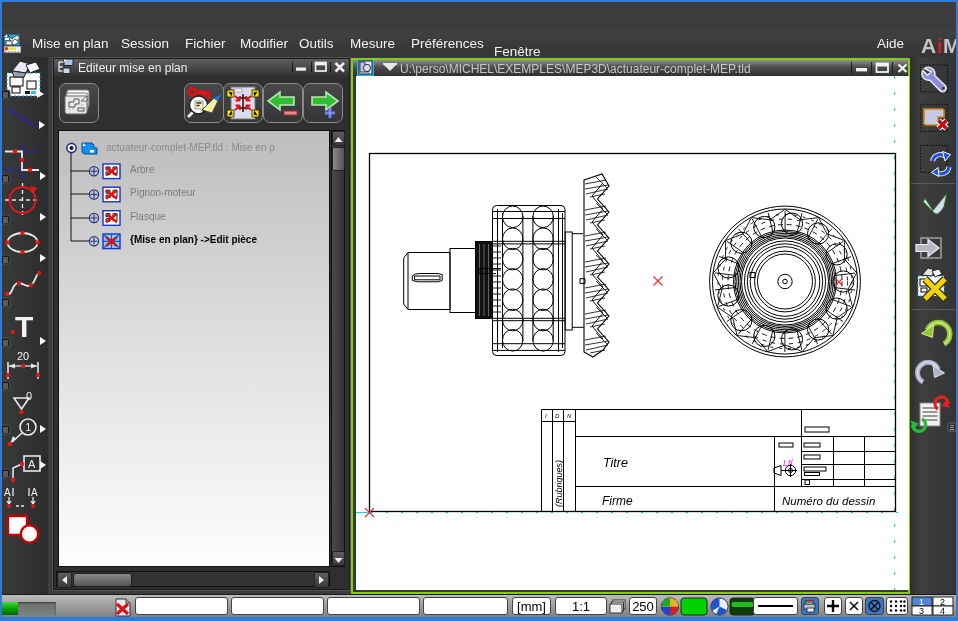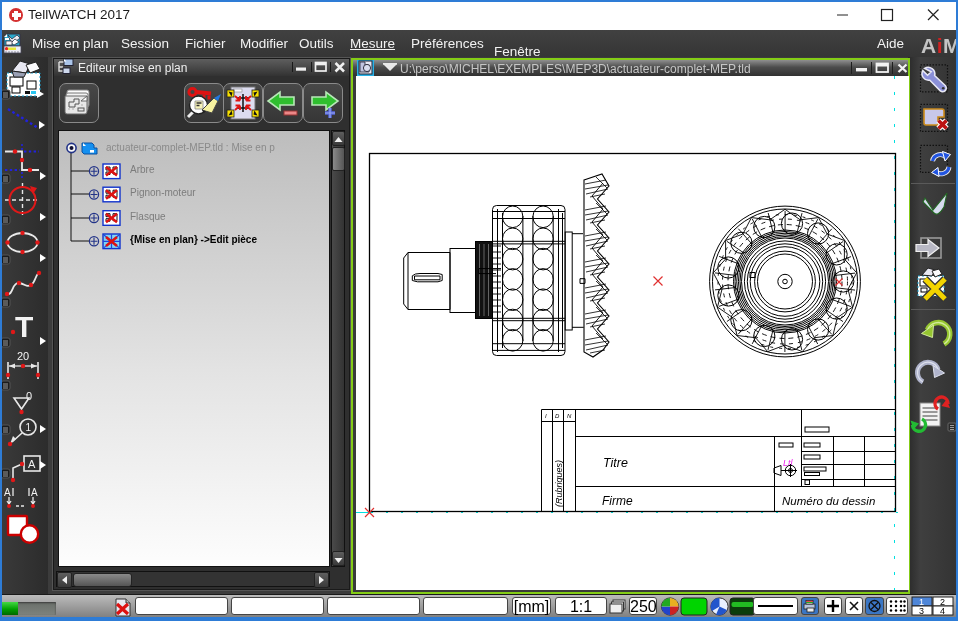--- a/index.html
+++ b/index.html
@@ -34,58 +34,45 @@
 #ed-tree { position:absolute; left:4px; top:71px; width:272px; height:437px; background:linear-gradient(#bdbdbd, #e3e3e3 55%, #fdfdfd); border:1px solid #111; }
 #ed-vscroll { position:absolute; left:277px; top:71px; width:14px; height:437px; background:linear-gradient(90deg,#4a4a4a,#333); border:1px solid #111; }
 #ed-hscroll { position:absolute; left:2px; top:512px; width:274px; height:16px; background:#333; border:1px solid #111; }
 .trow { position:absolute; font-size:10px; color:#7c7c7c; white-space:pre; }
 
 #drawwin { position:absolute; left:351px; top:58px; width:559px; height:536px; background:#3a3a3a; border:2px solid #84cc16; }
 #dw-title { position:absolute; left:0; top:0; width:100%; height:16px; background:linear-gradient(#8f8f8f,#4c4c4c 45%,#313131); color:#c6c6c6; font-size:12px; }
 #dw-canvas { position:absolute; left:3px; top:16px; width:553px; height:514px; background:#ffffff; }
 
 #statusbar { position:absolute; left:0; top:594px; width:958px; height:24px; background:linear-gradient(#bcbcbc,#7e7e7e); border-top:1px solid #1a1a1a; }
-.sfield { position:absolute; top:2px; height:18px; background:#fff; border:1px solid #444; border-radius:3px; font-size:16px; color:#000; }
+.sfield { position:absolute; top:2px; height:18px; background:#fff; border:1px solid #444; border-radius:3px; font-size:13px; color:#000; }
 .sbtn { position:absolute; top:2px; height:18px; background:#fff; border:1px solid #444; border-radius:3px; }
 </style>
 </head>
 <body>
 <div id="app">
-  <div id="titlebar">
-    <div id="title-ico"></div>
-    <div id="title-text">TellWATCH 2017</div>
-    <div class="wbtn" style="left:820px;"><svg width="45" height="30">
-          <line x1="17" y1="15" x2="28" y2="15" stroke="#222" stroke-width="1"></line>
-        </svg></div>
-    <div class="wbtn" style="left:864px;"><svg width="45" height="30">
-          <rect x="17.5" y="9.5" width="11" height="11" fill="none" stroke="#222" stroke-width="1.2"></rect>
-        </svg></div>
-    <div class="wbtn" style="left:910px;"><svg width="45" height="30">
-          <path d="M18 9.5 L28.5 20 M28.5 9.5 L18 20" stroke="#222" stroke-width="1.2"></path>
-        </svg></div>
-  </div>
   <div id="menubar">
     <svg id="menu-ico" style="left:3px; top:3px; width:20px; height:21px;" viewBox="0 0 20 21">
       <path d="M1 4 L4 1 L17 1 L17 13 L1 13 Z" fill="#2aa8cc" stroke="#334"></path>
       <path d="M1 4 L4 1 L4 4 Z" fill="#fff"></path>
       <path d="M5 2 L9 6 L14 2 L17 5 L12 9 L8 9 Z" fill="#e8ecf4" stroke="#223" stroke-width="0.7"></path>
       <path d="M12 6 L16 9 L11 12 L8 10 Z" fill="#fdfdfd" stroke="#223" stroke-width="0.7"></path>
       <rect x="2" y="5" width="4" height="2" fill="#fff"></rect>
       <rect x="3" y="8" width="6" height="4" fill="#f4f4f8" stroke="#223" stroke-width="0.7"></rect>
       <rect x="1" y="13" width="17" height="7" fill="#eeeef6" stroke="#445" stroke-width="0.8"></rect>
       <rect x="3" y="14.5" width="10" height="2.5" fill="#e8e838"></rect>
       <circle cx="3.5" cy="15.7" r="1.6" fill="#e82222"></circle>
       <path d="M3 18 v2 M6 18 v2 M9 18 v2 M12 18 v2 M15 18 v2" stroke="#667" stroke-width="0.7"></path>
     </svg>
     <span class="mitem" style="left:32px;">Mise en plan</span>
     <span class="mitem" style="left:121px;">Session</span>
     <span class="mitem" style="left:185px;">Fichier</span>
     <span class="mitem" style="left:240px;">Modifier</span>
     <span class="mitem" style="left:299px;">Outils</span>
-    <span class="mitem" style="left:350px;text-decoration:underline;">Mesure</span>
+    <span class="mitem" style="left:350px;">Mesure</span>
     <span class="mitem" style="left:411px;">Préférences</span>
     <span class="mitem" style="left:494px;margin-top:8px;">Fenêtre</span>
     <span class="mitem" style="left:877px;">Aide</span>
     <span class="mitem" style="left:921px; top:4px; color:#c4c4c4; font-weight:bold; font-size:21px; letter-spacing:0.5px;">A<span style="color:#cc2222;">i</span>M</span>
   </div>
   <div id="lefttb">
   <svg width="48" height="537" viewBox="0 0 48 537">
 
     <g>
       <rect x="7" y="16" width="33" height="23" fill="#fff" stroke="#18a0d0" stroke-dasharray="2 2"></rect>

